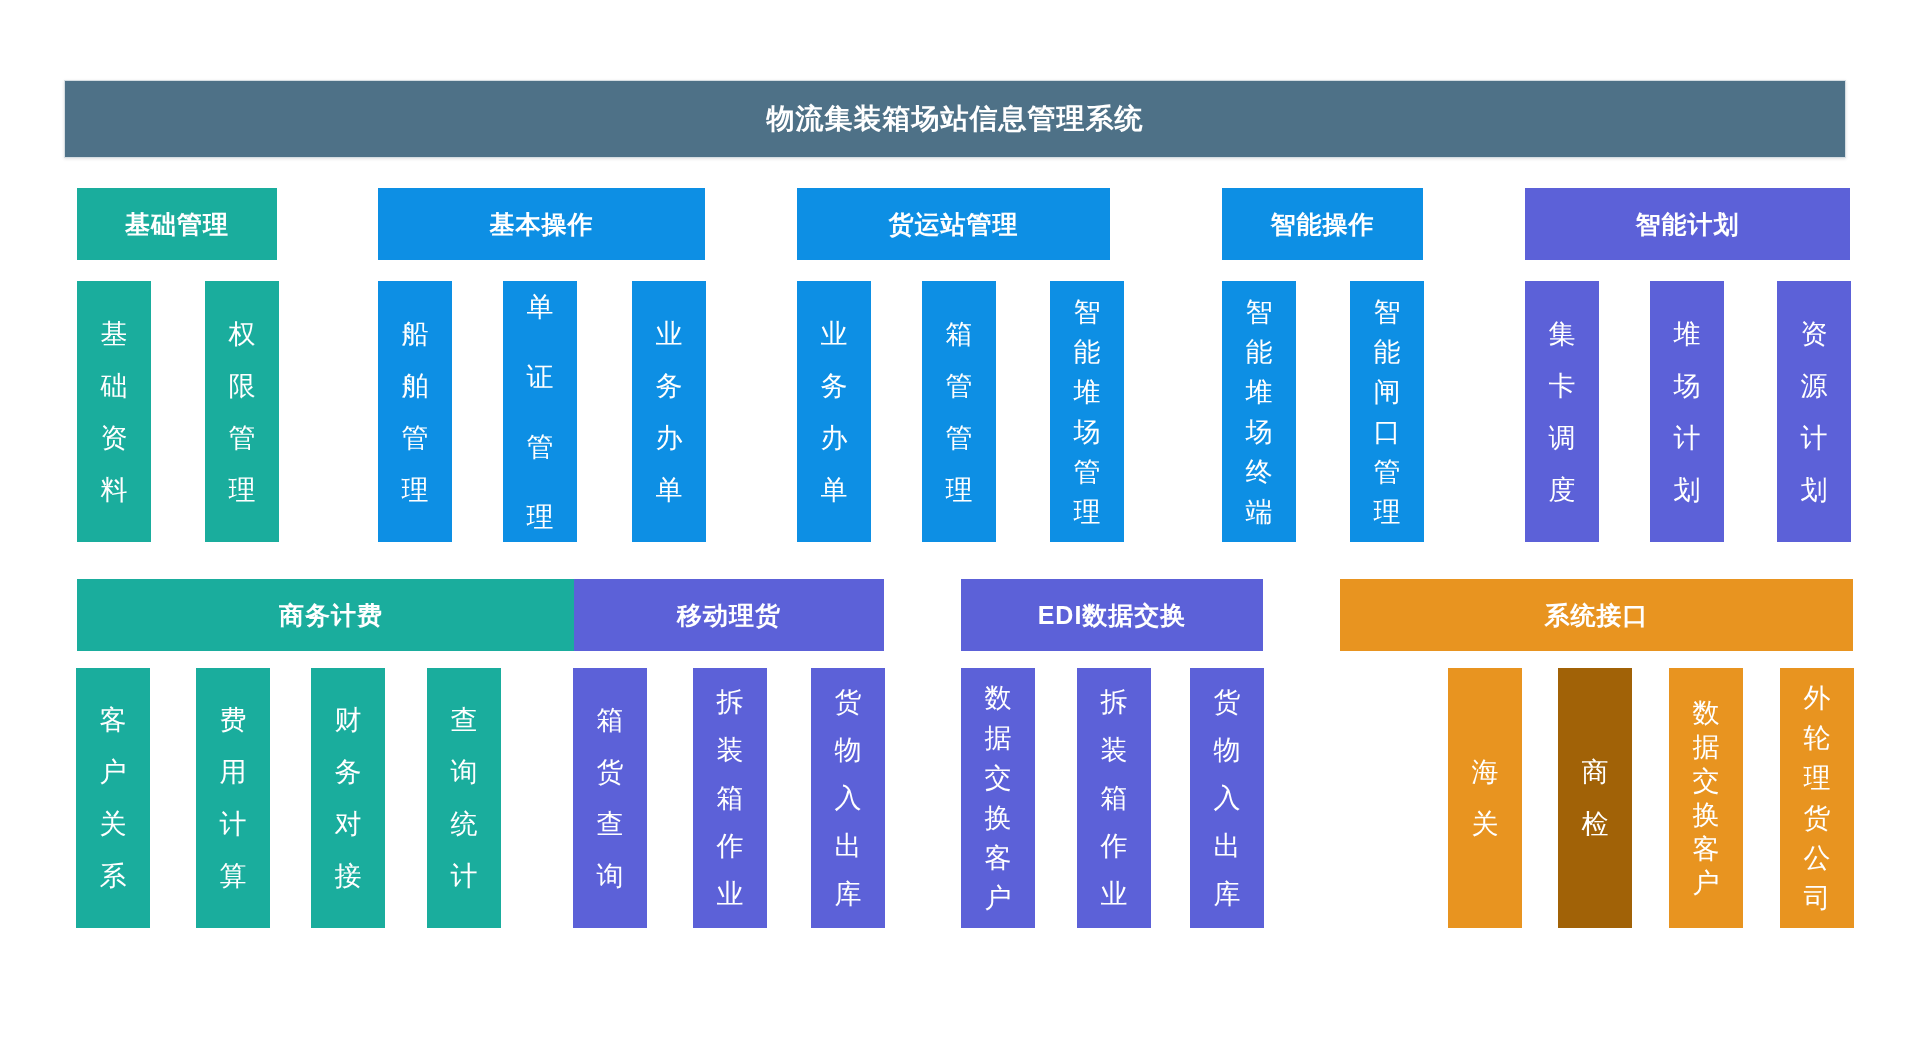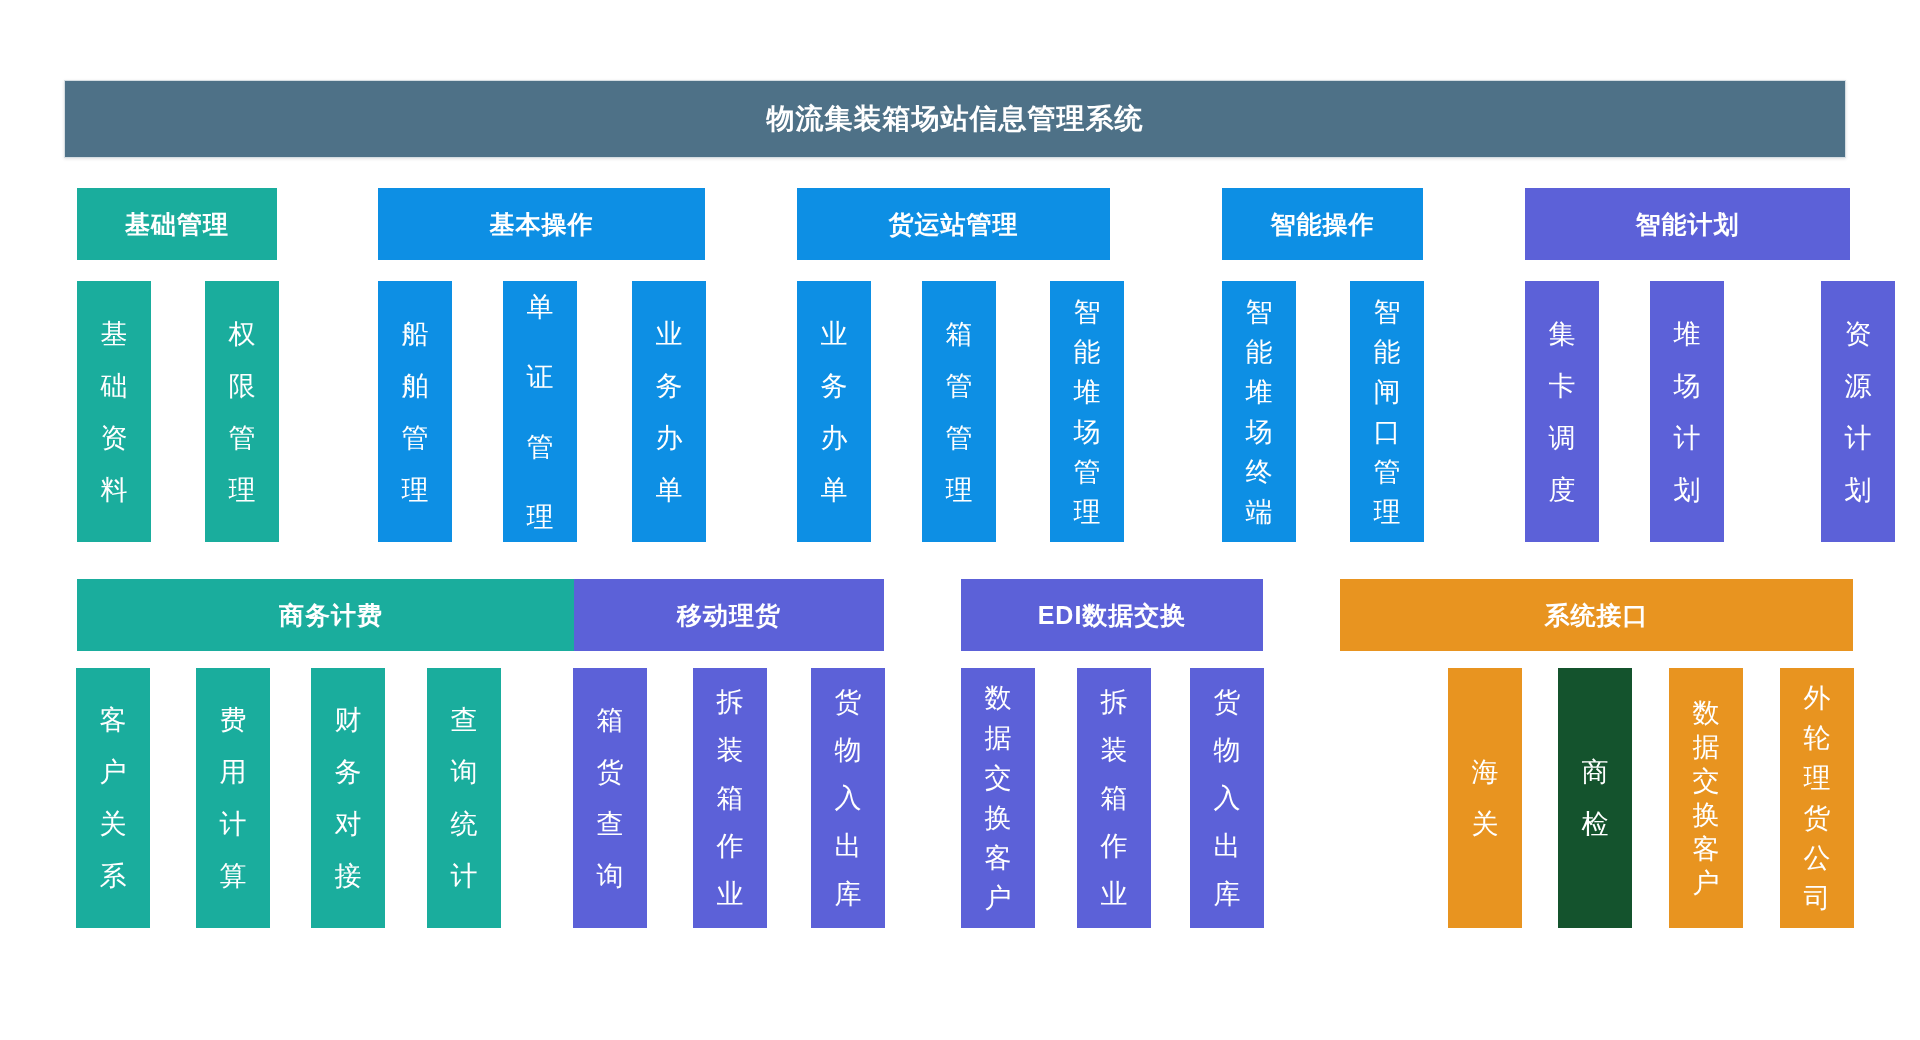--- a/index.html
+++ b/index.html
@@ -84,21 +84,21 @@
 
   <div class="hdr r1h" style="left: 1525px; width: 325px; background-color: rgb(92, 97, 216);">
     <span>智能计划</span>
   </div>
   <div class="col r1c" style="left: 1525px; background-color: rgb(92, 97, 216);">
       <span class="v" style="line-height: 52px;">集卡调度</span>
     </div>
   <div class="col r1c" style="left: 1650px; background-color: rgb(92, 97, 216);">
       <span class="v" style="line-height: 52px;">堆场计划</span>
     </div>
-  <div class="col r1c" style="left: 1777px; background-color: rgb(92, 97, 216); margin-left: 44px;">
+  <div class="col r1c" style="left: 1777px; background-color: rgb(92, 97, 216);">
       <span class="v" style="line-height: 52px;">资源计划</span>
     </div>
 
   <div class="hdr r2h" style="left: 77px; width: 508px; background-color: rgb(26, 173, 157);">
     <span>商务计费</span>
   </div>
   <div class="col r2c" style="left: 76px; background-color: rgb(26, 173, 157);">
       <span class="v" style="line-height: 52px;">客户关系</span>
     </div>
   <div class="col r2c" style="left: 196px; background-color: rgb(26, 173, 157);">
@@ -136,21 +136,21 @@
   <div class="col r2c" style="left: 1190px; background-color: rgb(92, 97, 216);">
       <span class="v" style="line-height: 48px;">货物入出库</span>
     </div>
 
   <div class="hdr r2h" style="left: 1340px; width: 513px; background-color: rgb(232, 148, 32);">
     <span>系统接口</span>
   </div>
   <div class="col r2c" style="left: 1448px; background-color: rgb(232, 148, 32);">
       <span class="v" style="line-height: 52px;">海关</span>
     </div>
-  <div class="col r2c" style="left: 1558px; background-color: #14532d;">
+  <div class="col r2c" style="left: 1558px; background-color: #a16207;">
       <span class="v" style="line-height: 52px;">商检</span>
     </div>
   <div class="col r2c" style="left: 1669px; background-color: rgb(232, 148, 32);">
       <span class="v" style="line-height: 34px;">数据交换客户</span>
     </div>
   <div class="col r2c" style="left: 1780px; background-color: rgb(232, 148, 32);">
       <span class="v" style="line-height: 40px;">外轮理货公司</span>
     </div>
 
 </div>

